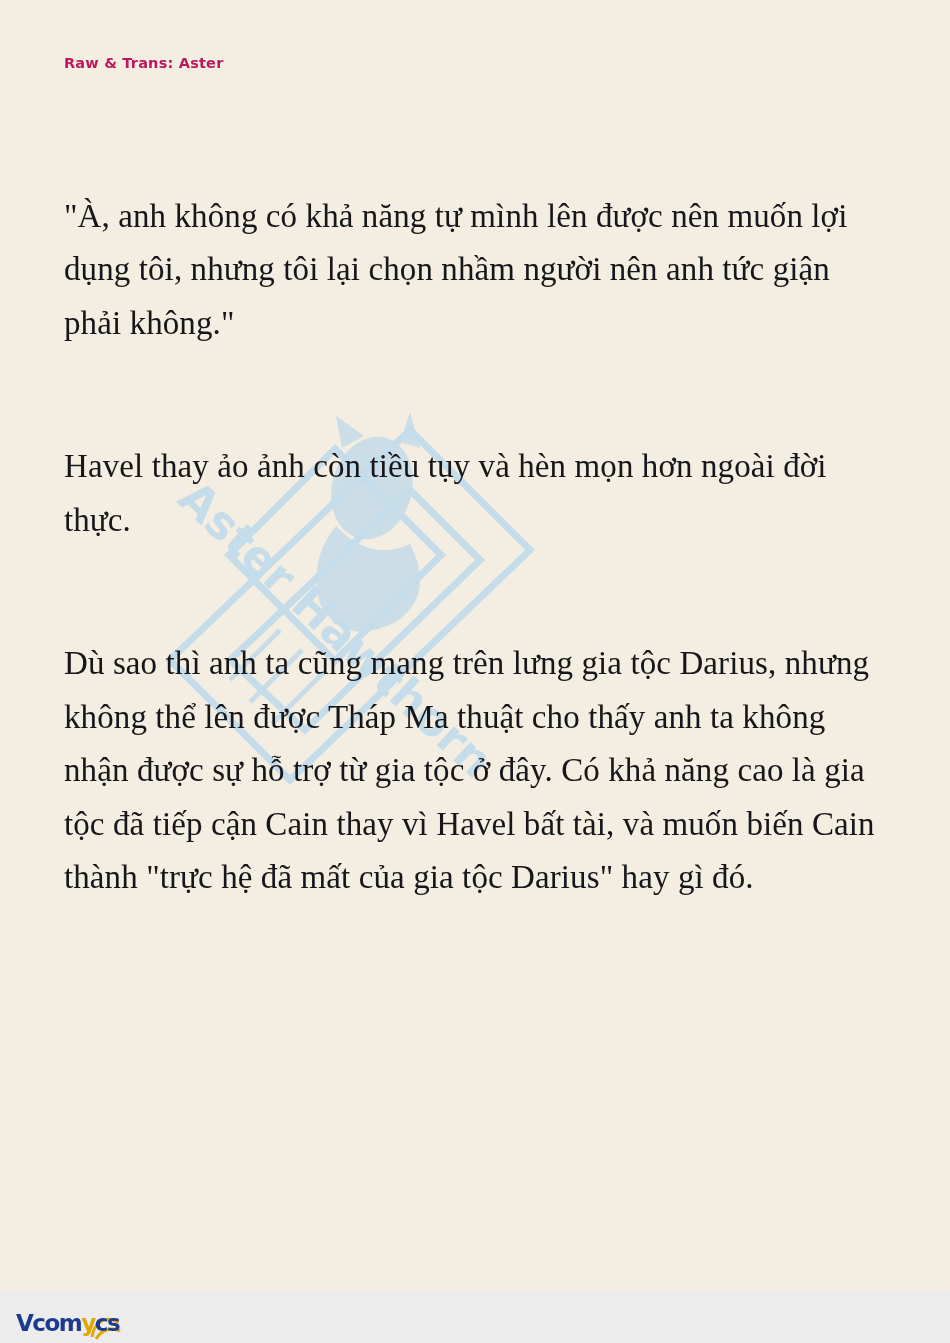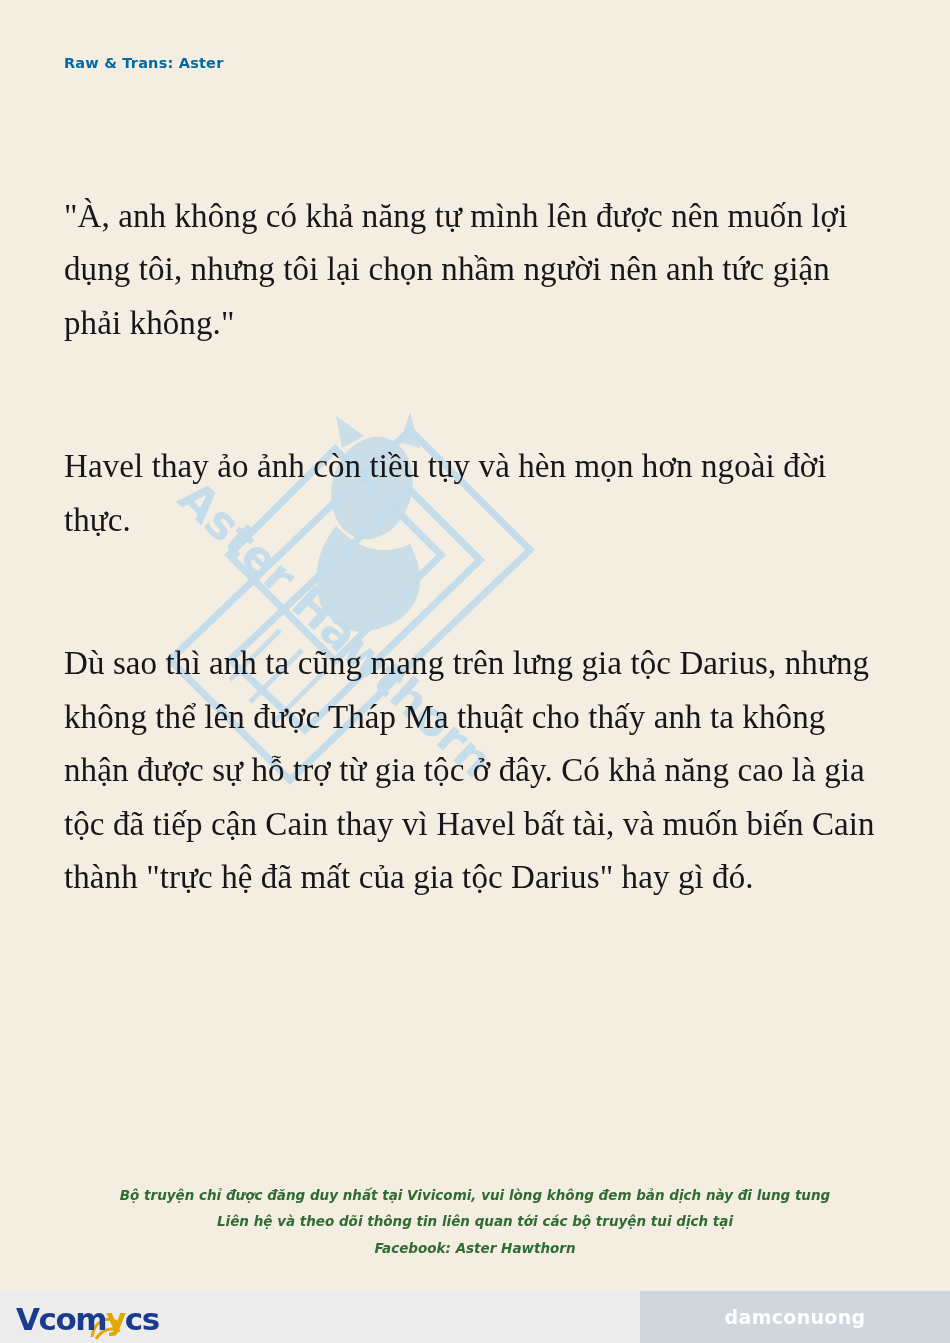--- a/index.html
+++ b/index.html
@@ -21,21 +21,21 @@
   }
 
   
   .credit {
     position: absolute;
     top: 55px;
     left: 64px;
     font-family: "DejaVu Sans", sans-serif;
     font-size: 14.5px;
     font-weight: 600;
-    color: #0369a1;
+    color: #be185d;
     letter-spacing: 0.2px;
   }
 
   
   .watermark {
     position: absolute;
     left: 110px;
     top: 330px;
     width: 520px;
     height: 540px;
@@ -100,21 +100,21 @@
     bottom: 0;
     height: 52px;
     background: #ececec;
     z-index: 4;
   }
   .logo {
     position: absolute;
     left: 16px;
     bottom: 8px;
     font-family: "DejaVu Sans", sans-serif;
-    font-size: 31px;
+    font-size: 23px;
     font-weight: 800;
     letter-spacing: -1.5px;
     line-height: 1;
     z-index: 6;
   }
   .logo .v { color: #1a3b8f; }
   .logo .c1 { color: #1a3b8f; }
   .logo .o { color: #1a3b8f; }
   .logo .m { color: #1a3b8f; }
   .logo .y { color: #e0a800; }
@@ -176,32 +176,24 @@
     </svg>
   </div>
   <div class="wm-text">Aster Hawthorn</div>
 
   <div class="content">
     <p class="para gap-large">"À, anh không có khả năng tự mình lên được nên muốn lợi dụng tôi, nhưng tôi lại chọn nhầm người nên anh tức giận phải không."</p>
     <p class="para gap-large">Havel thay ảo ảnh còn tiều tụy và hèn mọn hơn ngoài đời thực.</p>
     <p class="para">Dù sao thì anh ta cũng mang trên lưng gia tộc Darius, nhưng không thể lên được Tháp Ma thuật cho thấy anh ta không nhận được sự hỗ trợ từ gia tộc ở đây. Có khả năng cao là gia tộc đã tiếp cận Cain thay vì Havel bất tài, và muốn biến Cain thành "trực hệ đã mất của gia tộc Darius" hay gì đó.</p>
   </div>
 
-  <div class="footnote">
-    <div>Bộ truyện chỉ được đăng duy nhất tại Vivicomi, vui lòng không đem bản dịch này đi lung tung</div>
-    <div>Liên hệ và theo dõi thông tin liên quan tới các bộ truyện tui dịch tại</div>
-    <div>Facebook: Aster Hawthorn</div>
-  </div>
 
   <div class="bottom-bar">
     <div class="logo"><span class="v">V</span><span class="c1">c</span><span class="o">o</span><span class="m">m</span><span class="y">y</span><span class="c2">c</span><span class="s">s</span></div>
     <div class="logo-swirl">
       <svg width="34" height="30" viewBox="0 0 34 30" fill="none">
         <path d="M4 26 C6 10, 20 4, 30 12" stroke="#e0a800" stroke-width="3" fill="none"></path>
         <path d="M8 28 C14 18, 24 16, 32 20" stroke="#e0a800" stroke-width="3" fill="none"></path>
       </svg>
     </div>
-    <div class="bottom-right">
-      <span>damconuong</span>
-    </div>
   </div>
 
 </div>
 
 </body></html>

